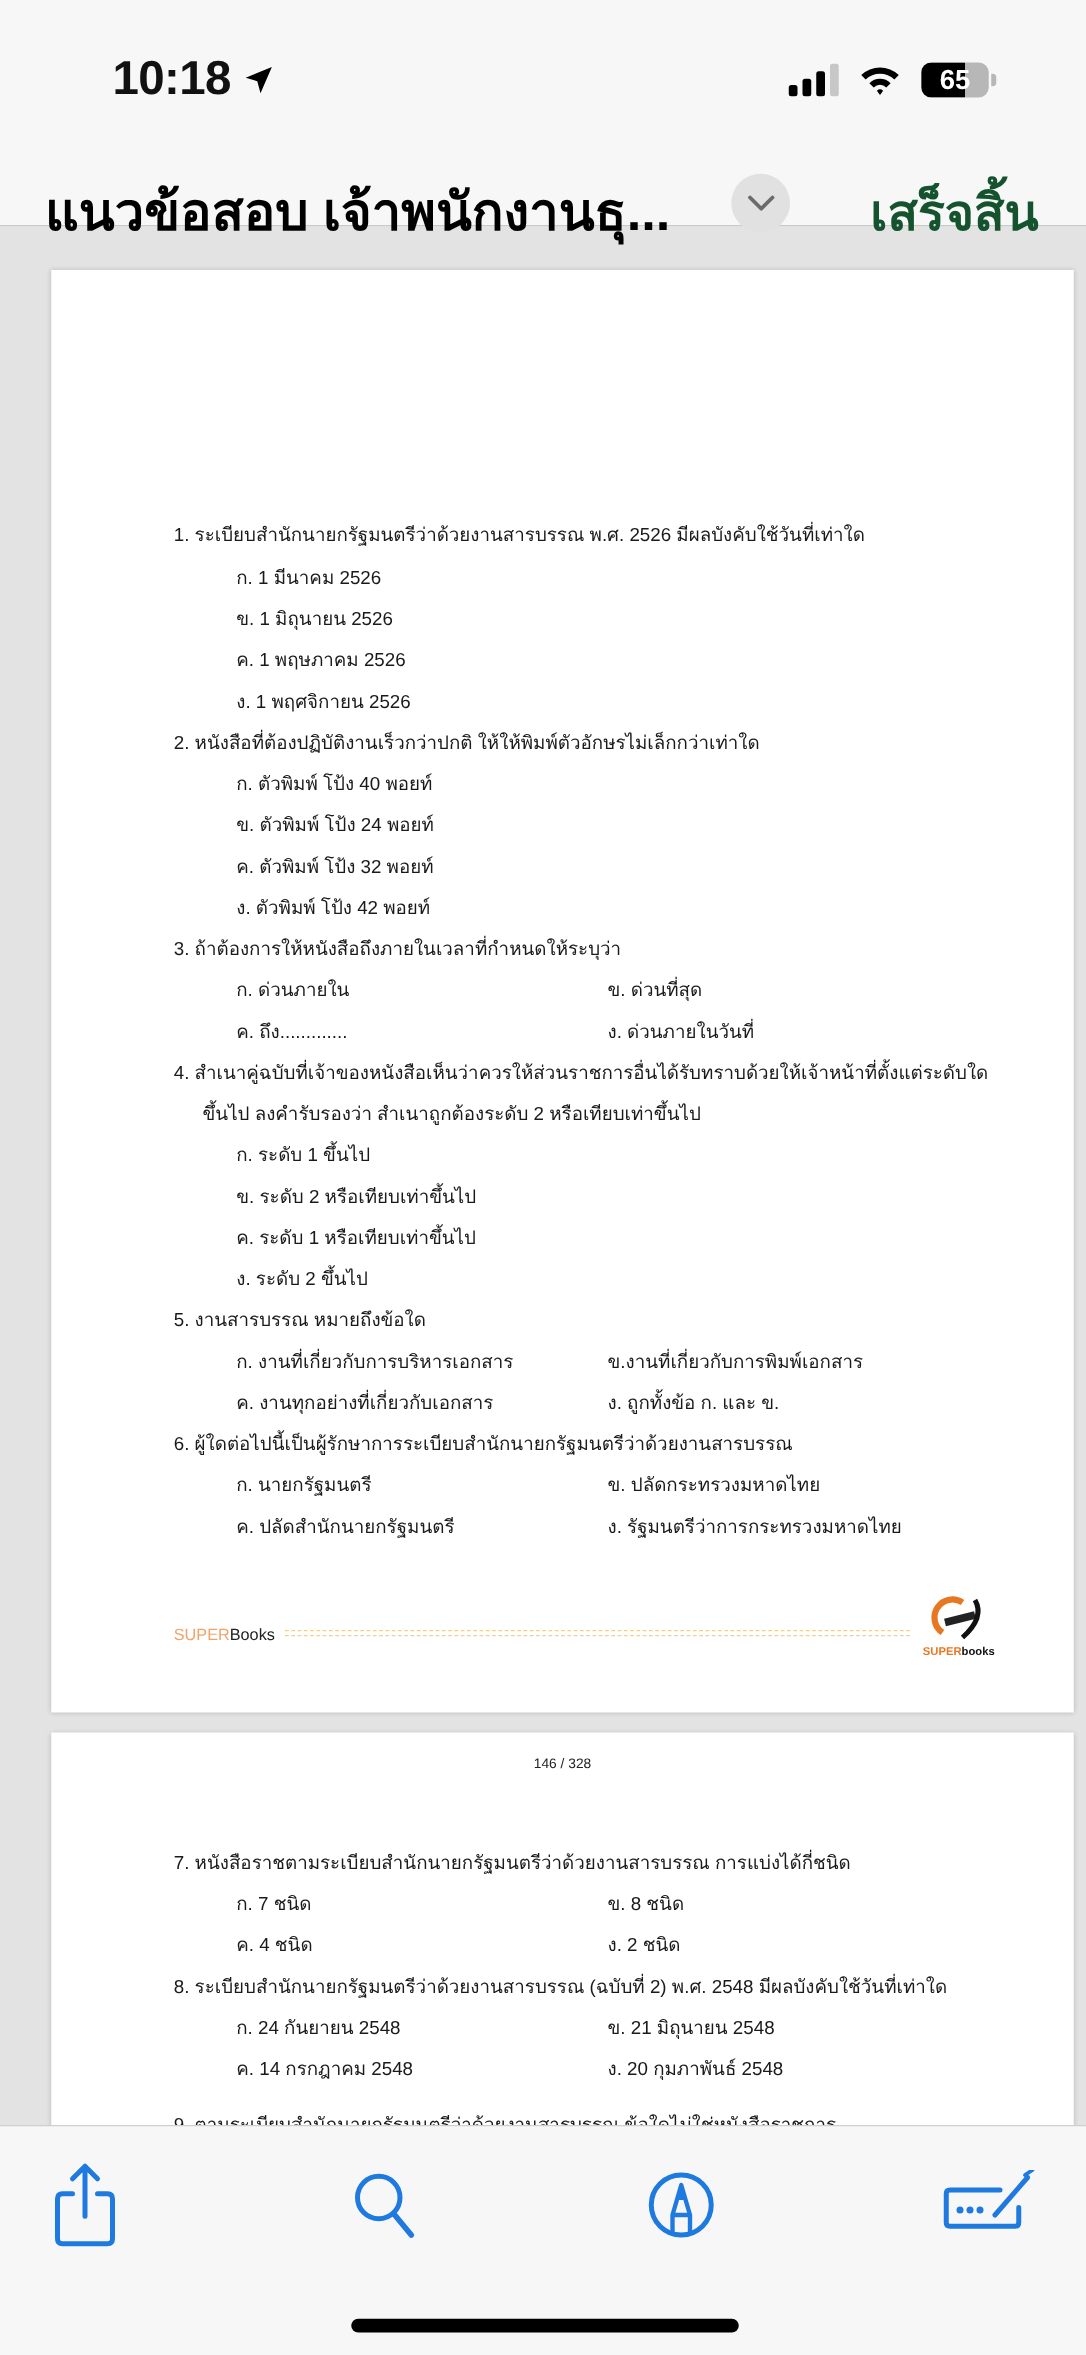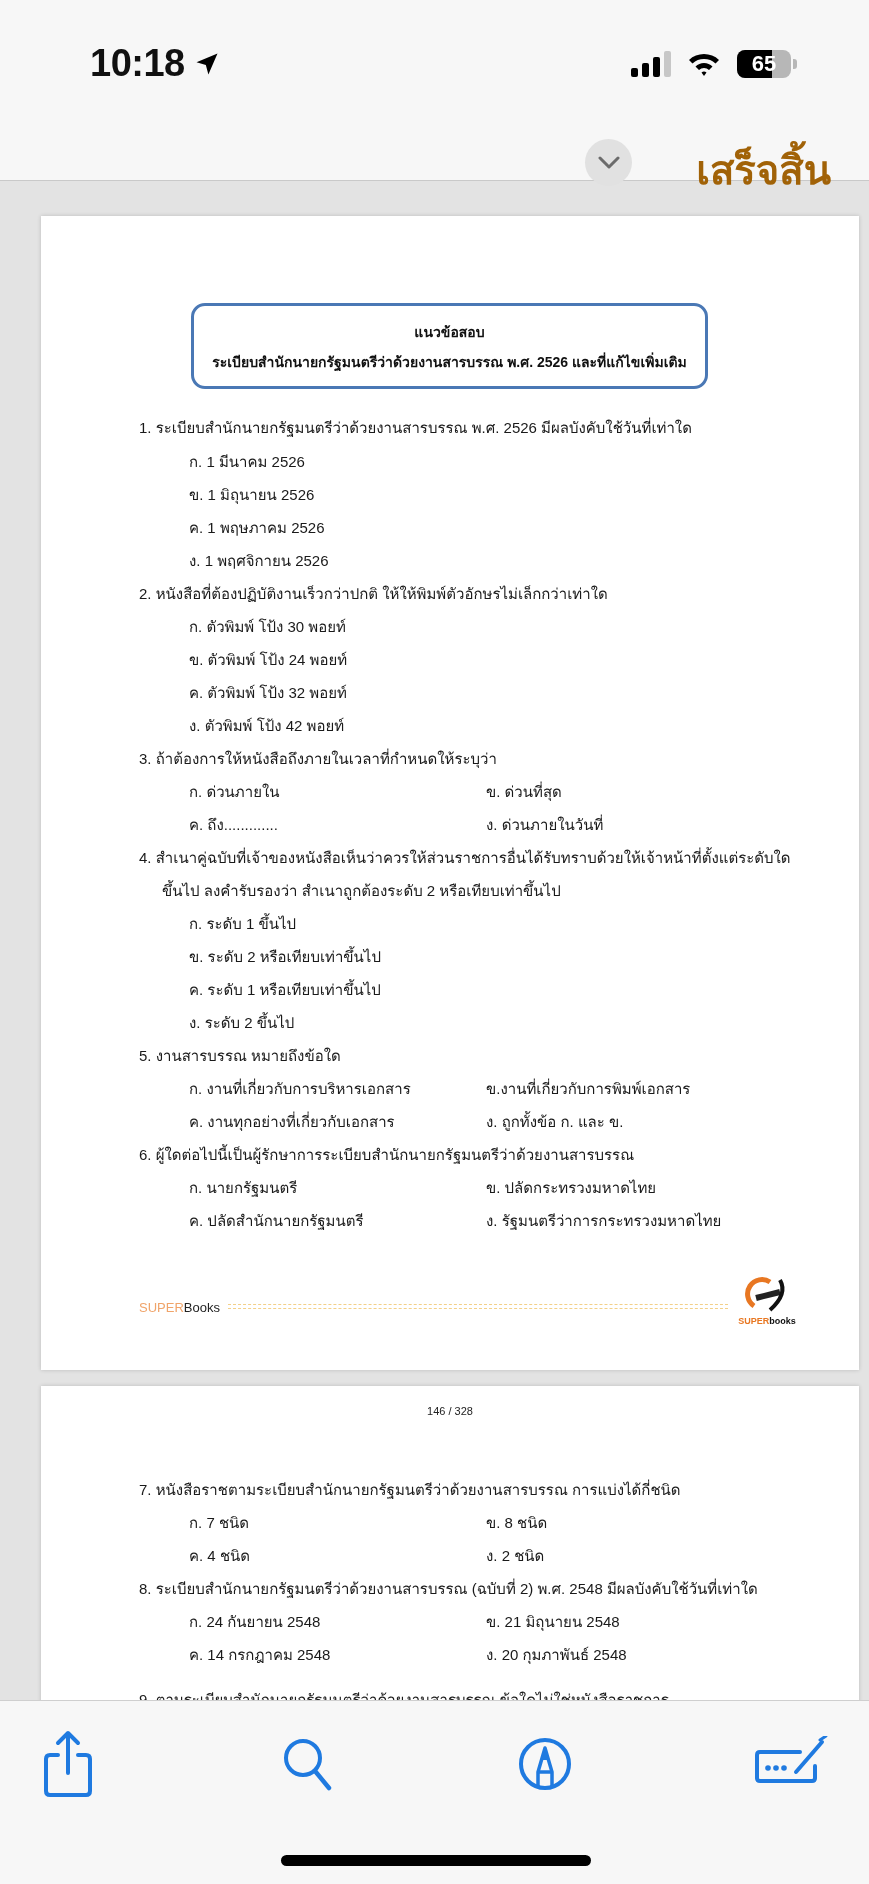--- a/index.html
+++ b/index.html
@@ -42,21 +42,21 @@
     font-size: 42px; font-weight: bold; color: #000;
     white-space: nowrap;
   }
   .title-chevron {
     position: absolute; left: 585px; top: 139px; width: 47px; height: 47px;
     border-radius: 50%; background: #e1e1e1;
     display: flex; align-items: center; justify-content: center;
   }
   .done-button {
     position: absolute; right: 38px; top: 138px;
-    font-size: 40px; font-weight: bold; color: #a16207;
+    font-size: 40px; font-weight: bold; color: #14532d;
     background: none; border: none; cursor: pointer;
     font-family: "Liberation Sans", sans-serif;
   }
 
   
   .page {
     position: absolute; left: 41px; width: 818px;
     background: #fff;
     box-shadow: 0 0 4px rgba(0,0,0,0.18);
   }
@@ -128,46 +128,43 @@
       <path d="M8.5 15.5 A12 12 0 0 1 25.5 15.5 L22 19 A7 7 0 0 0 12 19 Z" fill="#000"></path>
       <path d="M14.5 21.5 A4 4 0 0 1 19.5 21.5 L17 25 Z" fill="#000"></path>
     </svg>
     <div class="battery">
       <div class="fill"></div>
       <span class="pct">65</span>
     </div>
     <div class="battery-tip"></div>
   </div>
 
+  <div class="doc-title">แนวข้อสอบ เจ้าพนักงานธุ...</div>
   <div class="title-chevron">
     <svg width="22" height="14" viewBox="0 0 22 14">
         <path d="M2 2 L11 11 L20 2" stroke="#6b6b6b" stroke-width="3" fill="none" stroke-linecap="round" stroke-linejoin="round"></path>
       </svg>
   </div>
   <button class="done-button">เสร็จสิ้น</button>
 </div>
 
 <div class="page page-1">
 
-  <div class="header-box">
-    <div>แนวข้อสอบ</div>
-    <div>ระเบียบสำนักนายกรัฐมนตรีว่าด้วยงานสารบรรณ พ.ศ. 2526 และที่แก้ไขเพิ่มเติม</div>
-  </div>
 
   <div class="q-block">
     <div class="q-line" style="top:200px">1. ระเบียบสำนักนายกรัฐมนตรีว่าด้วยงานสารบรรณ พ.ศ. 2526 มีผลบังคับใช้วันที่เท่าใด</div>
     <div class="opt" style="top:234px">ก. 1 มีนาคม 2526</div>
     <div class="opt" style="top:267px">ข. 1 มิถุนายน 2526</div>
     <div class="opt" style="top:300px">ค. 1 พฤษภาคม 2526</div>
     <div class="opt" style="top:333px">ง. 1 พฤศจิกายน 2526</div>
   </div>
 
   <div class="q-block">
     <div class="q-line" style="top:366px">2. หนังสือที่ต้องปฏิบัติงานเร็วกว่าปกติ ให้ให้พิมพ์ตัวอักษรไม่เล็กกว่าเท่าใด</div>
-    <div class="opt" style="top:399px">ก. ตัวพิมพ์ โป้ง 30 พอยท์</div>
+    <div class="opt" style="top:399px">ก. ตัวพิมพ์ โป้ง 40 พอยท์</div>
     <div class="opt" style="top:432px">ข. ตัวพิมพ์ โป้ง 24 พอยท์</div>
     <div class="opt" style="top:465px">ค. ตัวพิมพ์ โป้ง 32 พอยท์</div>
     <div class="opt" style="top:498px">ง. ตัวพิมพ์ โป้ง 42 พอยท์</div>
   </div>
 
   <div class="q-block">
     <div class="q-line" style="top:531px">3. ถ้าต้องการให้หนังสือถึงภายในเวลาที่กำหนดให้ระบุว่า</div>
     <div class="opt" style="top:564px">ก. ด่วนภายใน</div>
     <div class="opt right" style="top:564px">ข. ด่วนที่สุด</div>
     <div class="opt" style="top:597px">ค. ถึง.............</div>

